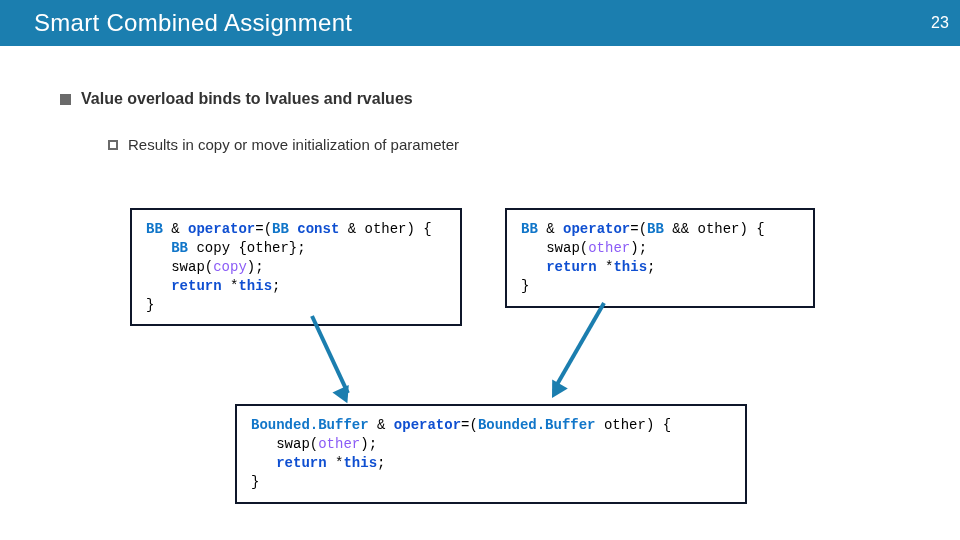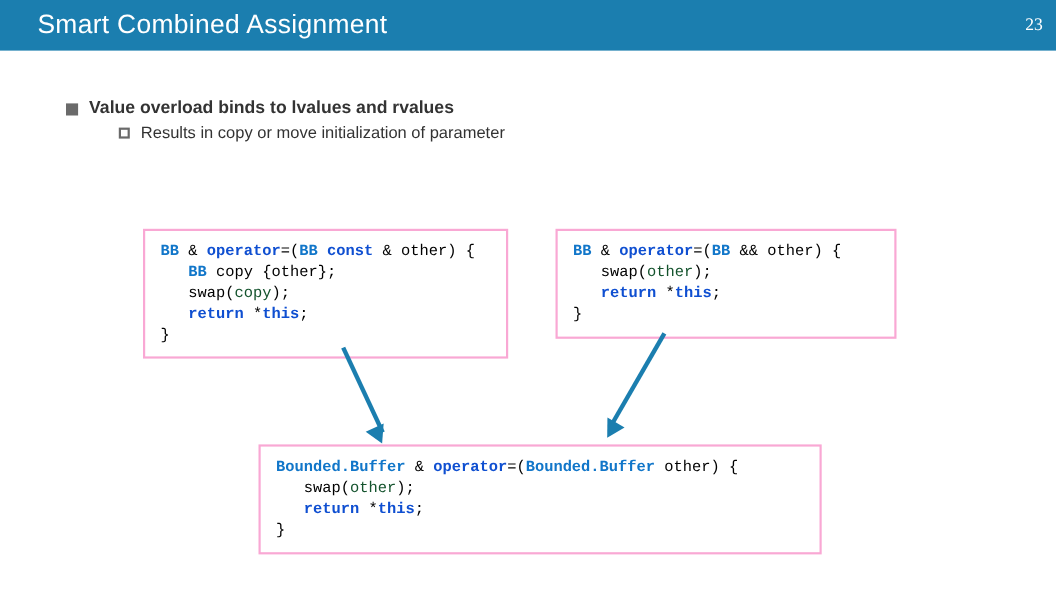--- a/index.html
+++ b/index.html
@@ -41,21 +41,20 @@
     top: 0;
     width: 40px;
     height: 46px;
     background: #1b7eaf;
     color: #fff;
     display: flex;
     align-items: center;
     justify-content: center;
     font-size: 16px;
     font-weight: 400;
-    font-family: Liberation Serif, serif;
   }
   .content {
     position: absolute;
     left: 60px;
     top: 90px;
     width: 870px;
   }
   .bullet-row {
     display: flex;
     align-items: flex-start;
@@ -79,40 +78,40 @@
   .bullet-text {
     font-family: Arial, sans-serif;
     font-size: 16px;
     color: #333;
   }
   .bold {
     font-weight: 700;
   }
   .sub-list {
     margin-left: 48px;
-    margin-top: 4px;
+    margin-top: 28px;
     text-align: right;
   }
   .sub-list .bullet-row {
     margin-bottom: 14px;
   }
   .sub-list .bullet-text {
     font-size: 15px;
     font-weight: 400;
   }
 
   .code-boxes {
     position: absolute;
     top: 208px;
     left: 130px;
     width: 800px;
   }
   .code-box {
     position: absolute;
-    border: 2px solid #f9a8d4;
+    border: 2px solid #0f172a;
     background: #fff;
     box-sizing: border-box;
     padding: 10px 14px 10px 14px;
     font-family: Consolas, "Courier New", monospace;
     font-size: 14px;
     line-height: 1.35;
     white-space: pre;
     color: #000;
   }
   .box-left {
@@ -125,21 +124,21 @@
     top: 0;
     width: 310px;
   }
   .box-bottom {
     left: 105px;
     top: 196px;
     width: 512px;
   }
   .kw-type { color: #1176c9; font-weight: 700; }
   .kw-blue { color: #0f4fd1; font-weight: 700; }
-  .kw-ident { color: #14532d; }
+  .kw-ident { color: #8b5cf6; }
   .arrow-line-left {
     position: absolute;
     left: 310px;
     top: 316px;
     width: 4px;
     height: 85px;
     background: #1b7eaf;
     transform: rotate(-25deg);
     transform-origin: top center;
   }

